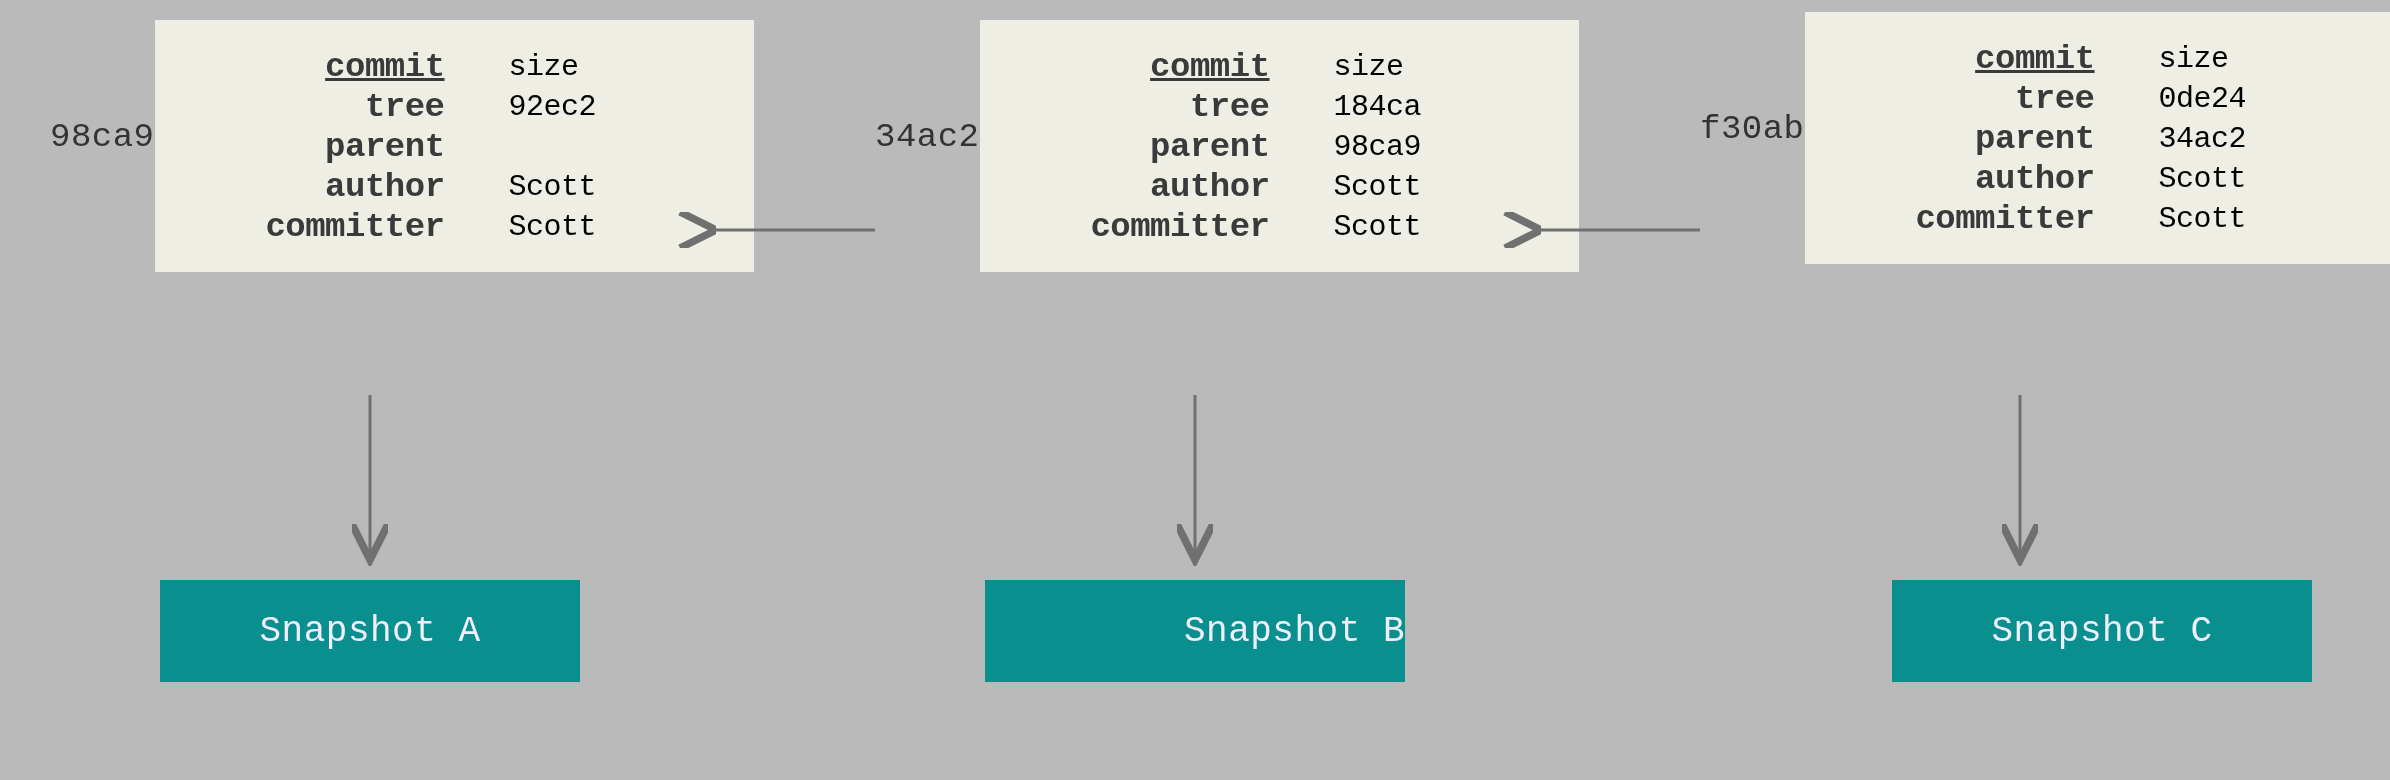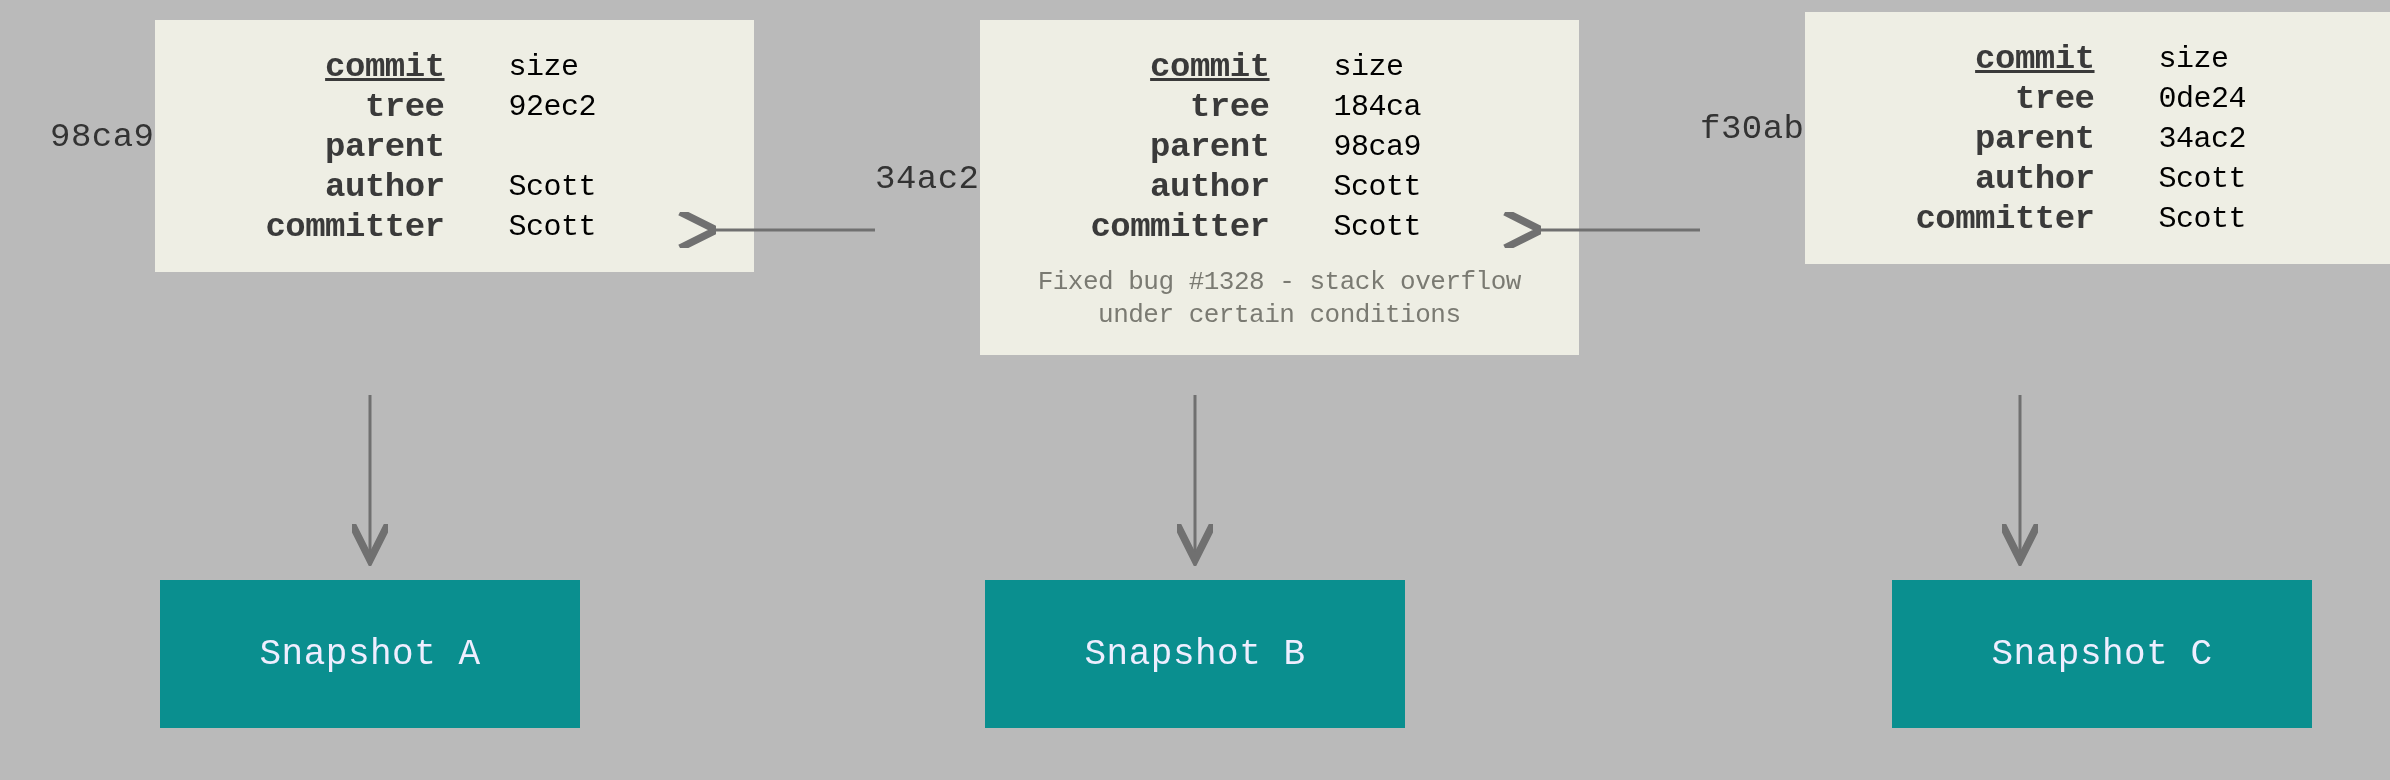--- a/index.html
+++ b/index.html
@@ -66,21 +66,21 @@
       color: #7a7a72;
       text-align: center;
       line-height: 1.25;
       letter-spacing: -0.5px;
     }
 
     .snapshot {
       background: #0a8f8f;
       color: #eef;
       width: 420px;
-      height: 148px;
+      height: 102px;
       display: flex;
       align-items: center;
       justify-content: center;
       font-size: 36px;
       letter-spacing: 0.5px;
     }
 
     
     svg.overlay {
       position: absolute;
@@ -134,21 +134,20 @@
       <span class="val">98ca9</span>
     </div>
     <div class="kv">
       <span class="key">author</span>
       <span class="val">Scott</span>
     </div>
     <div class="kv">
       <span class="key">committer</span>
       <span class="val">Scott</span>
     </div>
-    <div class="msg">Fixed bug #1328 - stack overflow under certain conditions</div>
   </div>
 </div>
 
 <div class="column col-2">
   <div class="hash">f30ab</div>
   <div class="commit-box">
     <div class="kv">
       <span class="key underlined">commit</span>
       <span class="val">size</span>
     </div>
@@ -167,21 +166,21 @@
     <div class="kv">
       <span class="key">committer</span>
       <span class="val">Scott</span>
     </div>
   </div>
 </div>
 
 <div class="snapshot" style="position:absolute; left:160px; top:580px;">
   <span>Snapshot A</span>
 </div>
-<div class="snapshot" style="position:absolute; left:985px; top:580px;">
+<div class="snapshot" style="position:absolute; left:985px; top:580px;justify-content:flex-end;">
   <span>Snapshot B</span>
 </div>
 <div class="snapshot" style="position:absolute; left:1892px; top:580px;">
   <span>Snapshot C</span>
 </div>
 
 <svg class="overlay">
   <defs>
     <marker id="arrowhead" markerWidth="14" markerHeight="12" refX="2" refY="6" orient="auto">
       <path d="M12,0 L0,6 L12,12" fill="none" stroke="#707070" stroke-width="2.5"></path>

